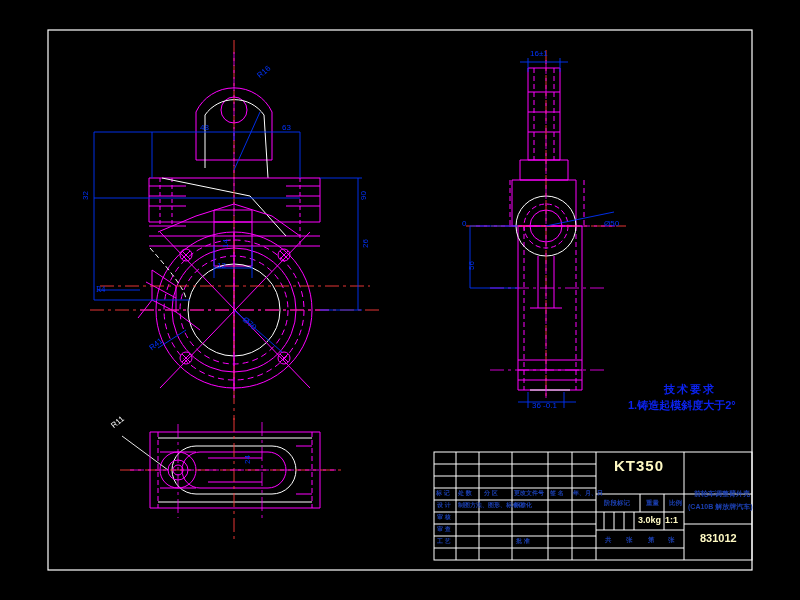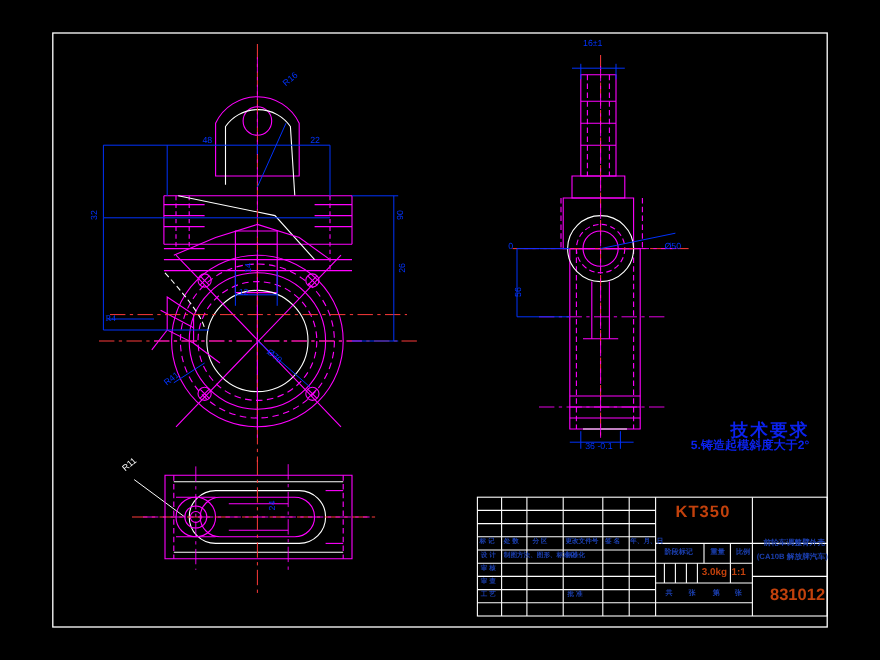--- a/index.html
+++ b/index.html
@@ -2,21 +2,21 @@
 <html><head>
 <meta charset="utf-8">
 <style>
   html,body{margin:0;padding:0;background:#000;}
   body{width:800px;height:600px;overflow:hidden;font-family:"Liberation Sans",sans-serif;}
   #stage{position:relative;width:800px;height:600px;background:#000;}
   svg{position:absolute;left:0;top:0;}
   .lbl{position:absolute;color:#0033ff;font-size:8px;font-family:"Liberation Sans",sans-serif;white-space:nowrap;line-height:1;}
   .lblw{position:absolute;color:#ffffff;font-size:8px;font-family:"Liberation Sans",sans-serif;white-space:nowrap;line-height:1;}
   .tbtxt{position:absolute;color:#1b3fb0;font-size:6px;font-family:"Liberation Sans",sans-serif;white-space:nowrap;line-height:1;}
-  .tbtxtw{position:absolute;color:#c2410c;font-family:"Liberation Sans",sans-serif;white-space:nowrap;line-height:1;}
+  .tbtxtw{position:absolute;color:#fef9c3;font-family:"Liberation Sans",sans-serif;white-space:nowrap;line-height:1;}
   .req{position:absolute;color:#0b22ee;font-family:"Liberation Sans",sans-serif;white-space:nowrap;line-height:1;font-weight:bold;}
 </style>
 </head>
 <body>
 
 <div id="stage">
 
 <svg width="800" height="600">
 
   <g>
@@ -233,48 +233,48 @@
     <line x1="624" y1="512" x2="624" y2="530"></line>
     <line x1="634" y1="512" x2="634" y2="530"></line>
     <line x1="664" y1="512" x2="664" y2="530"></line>
 
     <line x1="684" y1="494" x2="752" y2="494"></line>
     <line x1="684" y1="524" x2="752" y2="524"></line>
   </g>
 </svg>
 
 <div class="lbl" style="left:256px;top:74px;transform:rotate(-40deg);transform-origin:left top;">R16</div>
-<div class="lbl" style="left:184px;top:124px;">48</div>
-<div class="lbl" style="left:282px;top:124px;">22</div>
+<div class="lbl" style="left:200px;top:124px;">48</div>
+<div class="lbl" style="left:282px;top:124px;">63</div>
 <div class="lbl" style="left:82px;top:200px;transform:rotate(-90deg);transform-origin:left top;">32</div>
 <div class="lbl" style="left:222px;top:248px;transform:rotate(-90deg);transform-origin:left top;">14</div>
 <div class="lbl" style="left:362px;top:248px;transform:rotate(-90deg);transform-origin:left top;">26</div>
 <div class="lbl" style="left:217px;top:262px;">12</div>
 <div class="lbl" style="left:96px;top:286px;font-family:Liberation Serif, serif;">R4</div>
 <div class="lbl" style="left:148px;top:346px;transform:rotate(-38deg);transform-origin:left top;">R41</div>
 <div class="lbl" style="left:246px;top:316px;transform:rotate(40deg);transform-origin:left top;">Ø70</div>
 <div class="lbl" style="left:360px;top:200px;transform:rotate(-90deg);transform-origin:left top;">90</div>
 
-<div class="lbl" style="left:530px;top:36px;">16±1</div>
+<div class="lbl" style="left:530px;top:50px;">16±1</div>
 <div class="lbl" style="left:604px;top:220px;">Ø50</div>
 <div class="lbl" style="left:468px;top:270px;transform:rotate(-90deg);transform-origin:left top;">56</div>
 <div class="lbl" style="left:532px;top:402px;">36 -0.1</div>
 <div class="lbl" style="left:462px;top:220px;">0</div>
 
 <div class="lblw" style="left:110px;top:424px;transform:rotate(-40deg);transform-origin:left top;">R11</div>
 <div class="lbl" style="left:244px;top:464px;transform:rotate(-90deg);transform-origin:left top;">24</div>
 
-<div class="req" style="left:664px;top:384px;font-size:16px;letter-spacing:2px;">技术要求</div>
-<div class="req" style="left:628px;top:400px;font-size:11px;">5.铸造起模斜度大于2°</div>
+<div class="req" style="left:664px;top:384px;font-size:11px;letter-spacing:2px;">技术要求</div>
+<div class="req" style="left:628px;top:400px;font-size:11px;">1.铸造起模斜度大于2°</div>
 
 <div class="tbtxtw" style="left:614px;top:458px;font-size:15px;font-weight:bold;letter-spacing:1px;">KT350</div>
 
 <div class="tbtxt" style="left:694px;top:490px;font-size:7px;font-weight:bold;">前轮车调整臂外壳</div>
 <div class="tbtxt" style="left:688px;top:503px;font-size:7px;font-weight:bold;">(CA10B 解放牌汽车)</div>
-<div class="tbtxtw" style="left:700px;top:533px;font-size:15px;font-weight:bold;">831012</div>
+<div class="tbtxtw" style="left:700px;top:533px;font-size:11px;font-weight:bold;">831012</div>
 
 <div class="tbtxt" style="left:604px;top:500px;font-size:6.5px;font-weight:bold;">阶段标记</div>
 <div class="tbtxt" style="left:646px;top:500px;font-size:6.5px;font-weight:bold;">重量</div>
 <div class="tbtxt" style="left:669px;top:500px;font-size:6.5px;font-weight:bold;">比例</div>
 <div class="tbtxtw" style="left:638px;top:516px;font-size:9px;font-weight:bold;">3.0kg</div>
 <div class="tbtxtw" style="left:665px;top:516px;font-size:9px;font-weight:bold;">1:1</div>
 
 <div class="tbtxt" style="left:605px;top:537px;font-size:6.5px;font-weight:bold;">共</div>
 <div class="tbtxt" style="left:626px;top:537px;font-size:6.5px;font-weight:bold;">张</div>
 <div class="tbtxt" style="left:648px;top:537px;font-size:6.5px;font-weight:bold;">第</div>

